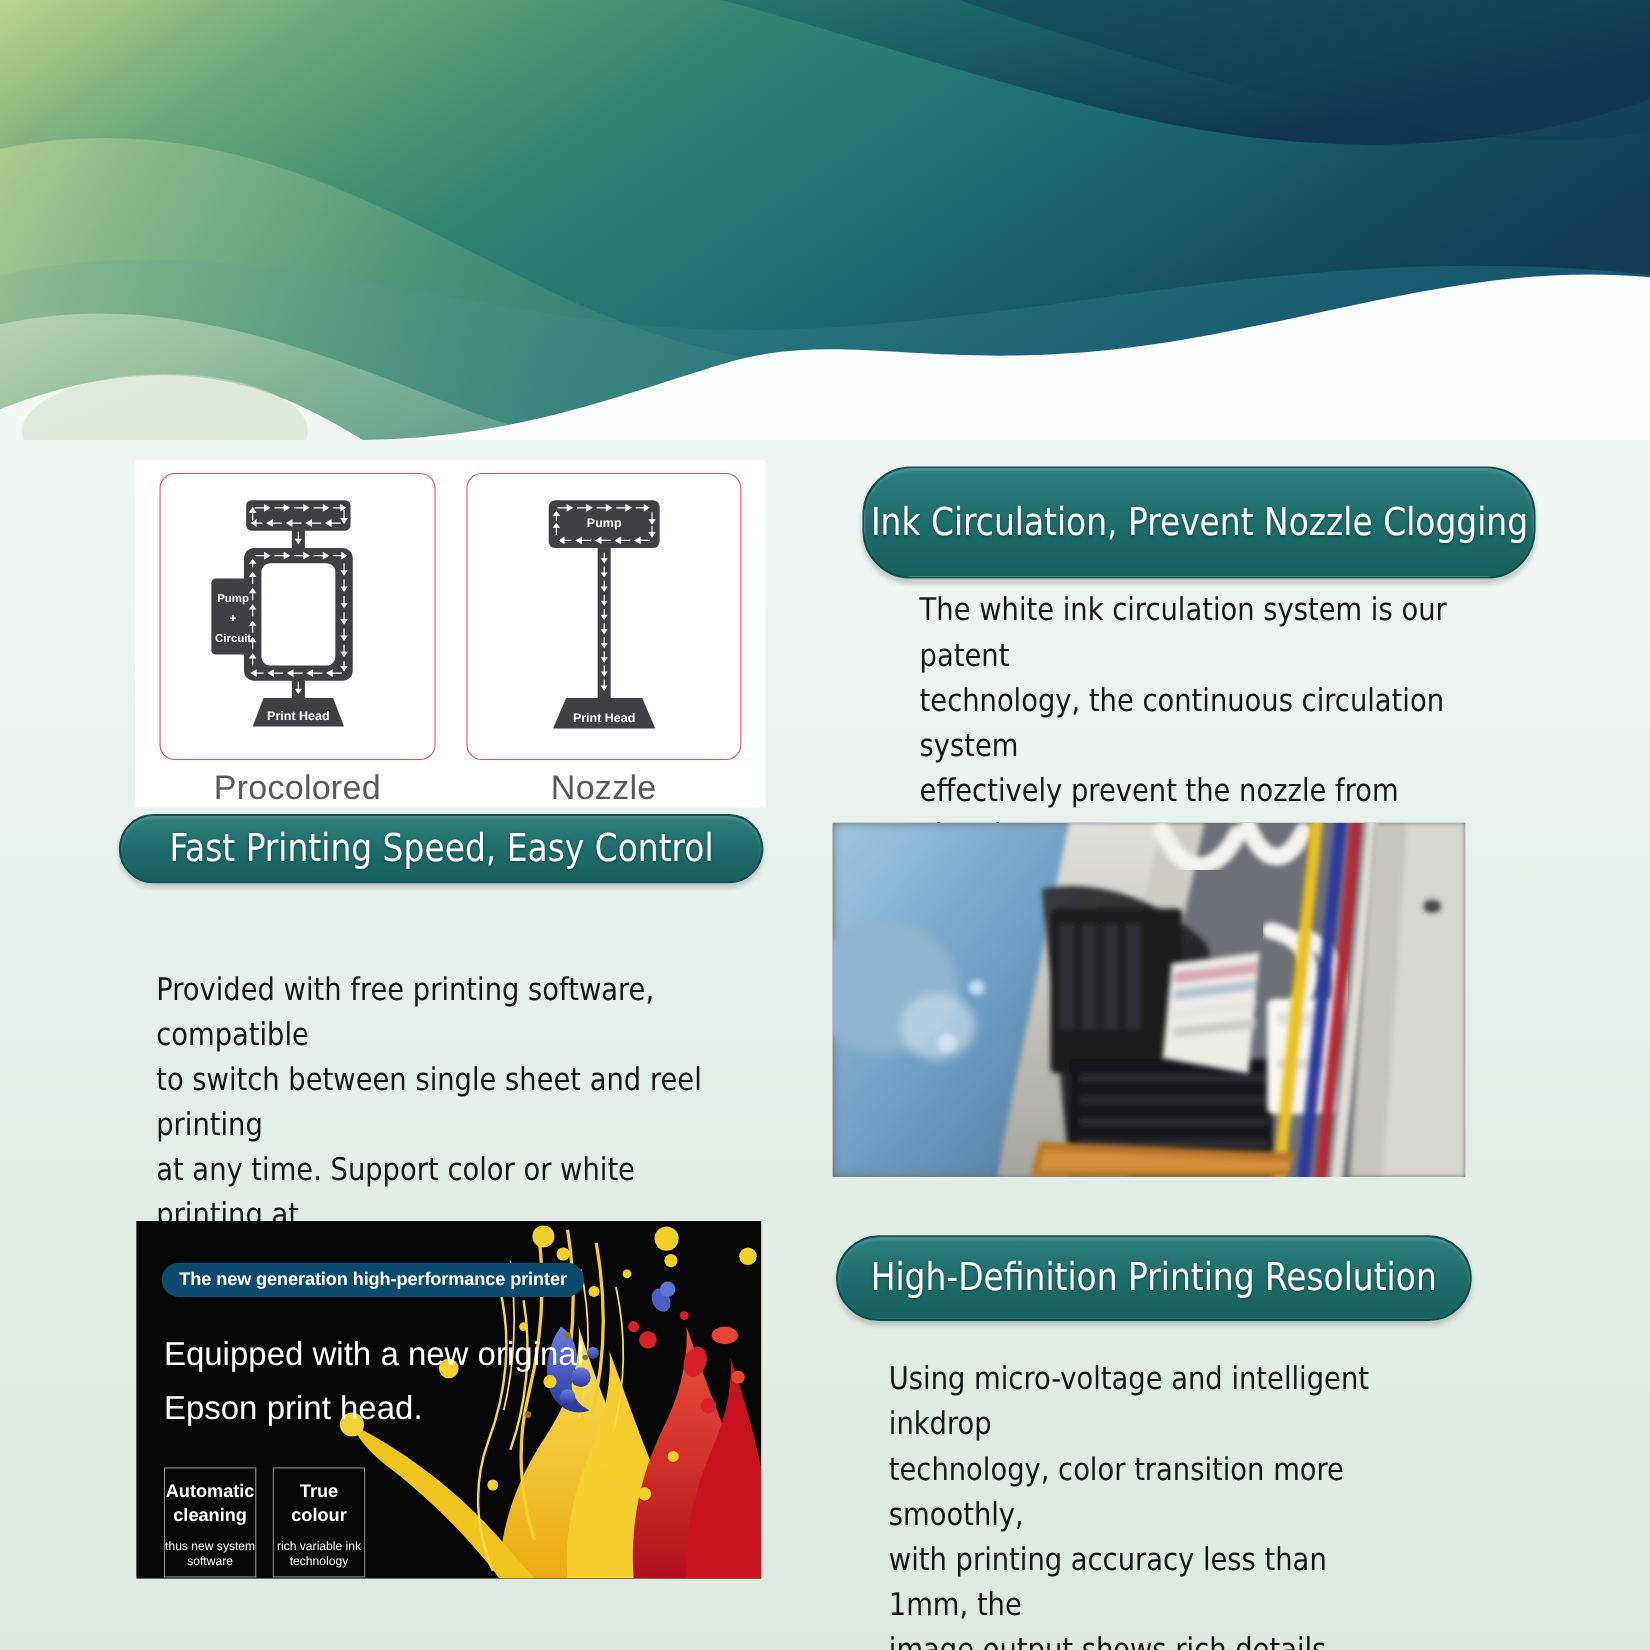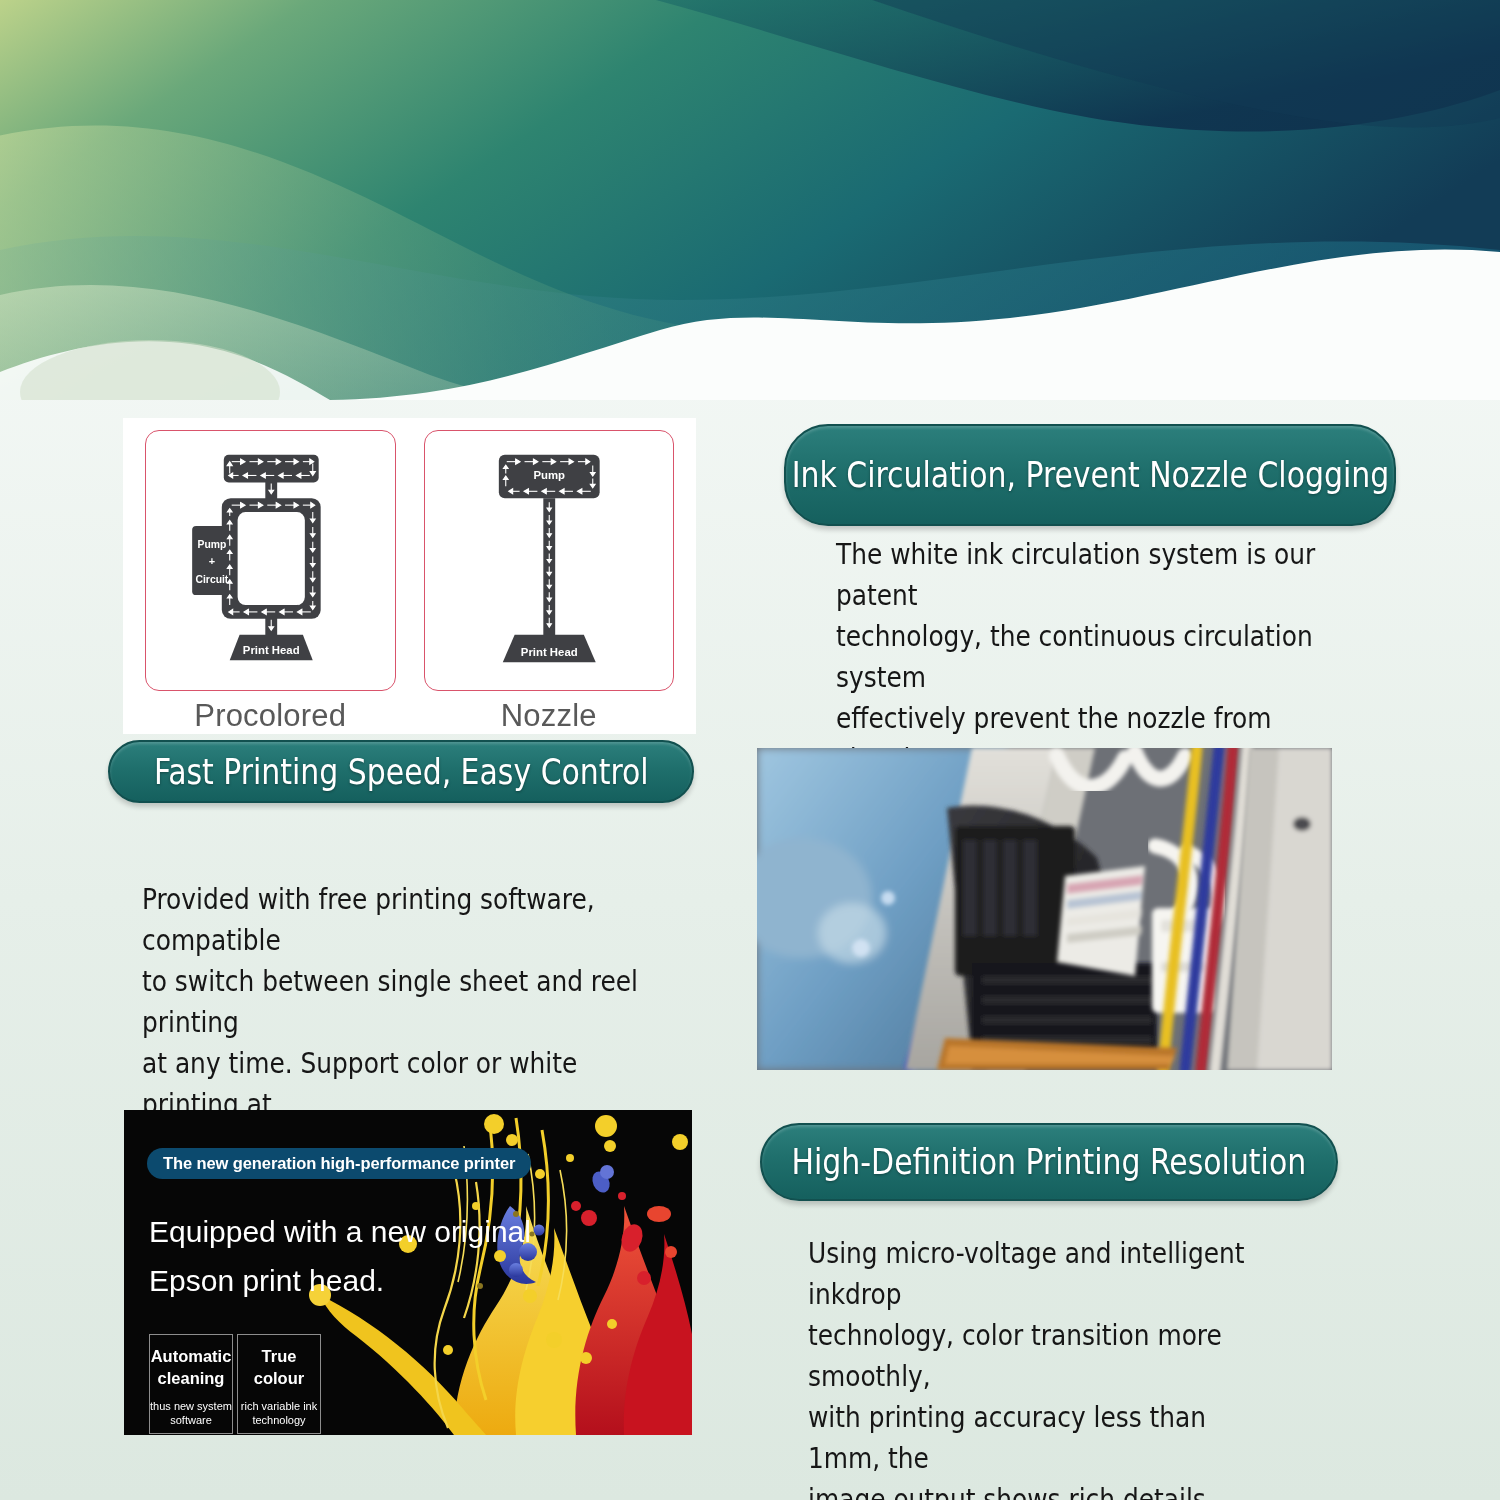--- a/index.html
+++ b/index.html
@@ -107,21 +107,21 @@
     color:#fff; font-size:16.5px; font-weight:bold; white-space:nowrap;
     letter-spacing:-.1px;
   }
   .promo-headline {
     position:absolute; left:25px; top:98px; z-index:4;
     color:#ffffff; font-size:30px; line-height:1.62; font-weight:normal;
     white-space:pre-line;
   }
   .promo-boxes {
     position:absolute; left:25px; top:224px; z-index:4;
-    display:flex; gap:4px;
+    display:flex; gap:15px;
   }
   .promo-box {
     width:84px; height:100px; border:1px solid #8d8d8d;
     display:flex; flex-direction:column; align-items:center;
     justify-content:flex-start; padding-top:11px; color:#fff;
   }
   .promo-box .bt {
     font-size:16.5px; font-weight:bold; line-height:1.32; text-align:center;
     white-space:pre-line;
   }

